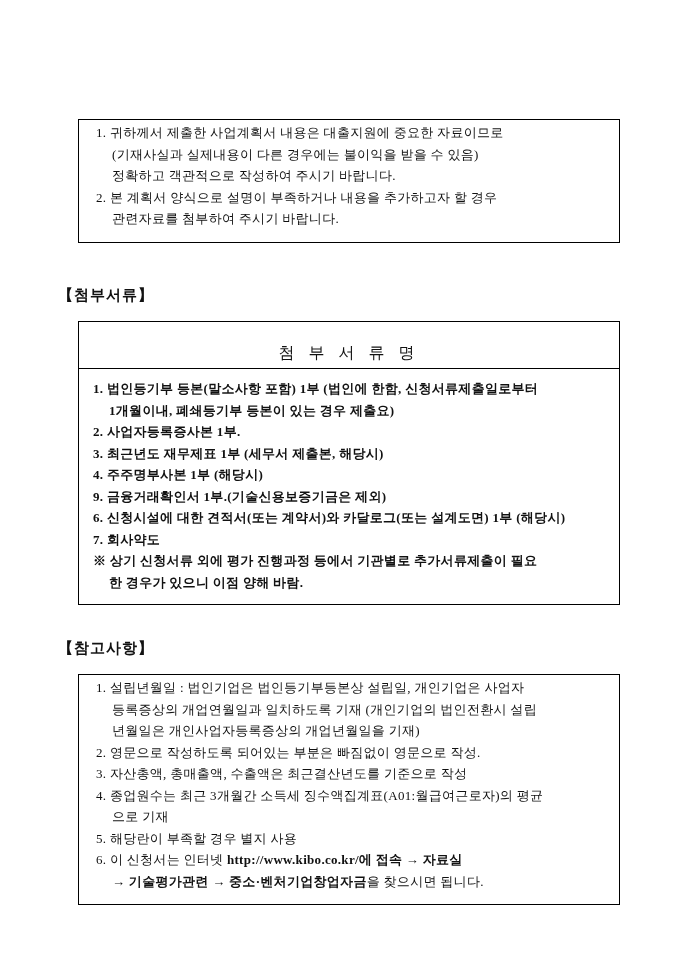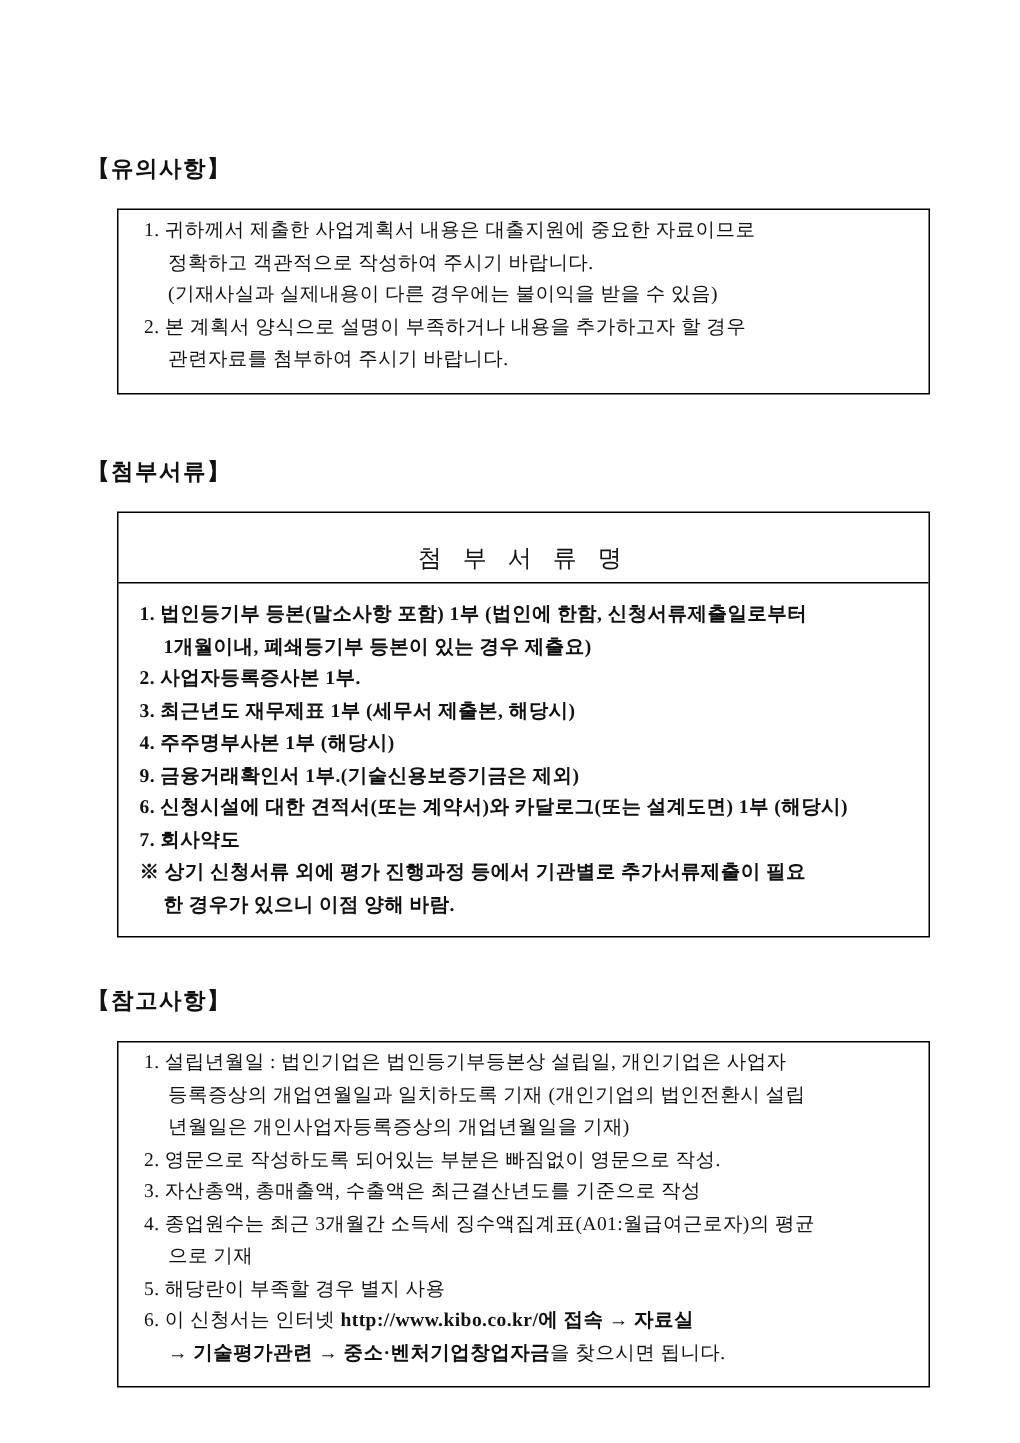--- a/index.html
+++ b/index.html
@@ -48,25 +48,24 @@
   .b { font-weight: bold; }
   .gap-attach { margin-top: 42px; }
   .gap-ref { margin-top: 33px; font-family: Liberation Serif, serif; }
 </style>
 </head>
 <body>
 
 <div class="page">
 
   <div class="section">
-    <div class="sec-title">【유의사항】</div>
     <div class="box">
       <div class="line l0">1. 귀하께서 제출한 사업계획서 내용은 대출지원에 중요한 자료이므로</div>
+      <div class="line l1">(기재사실과 실제내용이 다른 경우에는 불이익을 받을 수 있음)</div>
       <div class="line l1">정확하고 객관적으로 작성하여 주시기 바랍니다.</div>
-      <div class="line l1">(기재사실과 실제내용이 다른 경우에는 불이익을 받을 수 있음)</div>
       <div class="line l0">2. 본 계획서 양식으로 설명이 부족하거나 내용을 추가하고자 할 경우</div>
       <div class="line l1">관련자료를 첨부하여 주시기 바랍니다.</div>
     </div>
   </div>
 
   <div class="section">
     <div class="sec-title gap-attach">【첨부서류】</div>
     <div class="tbl">
       <div class="tbl-header">첨 부 서 류 명</div>
       <div class="tbl-body">

